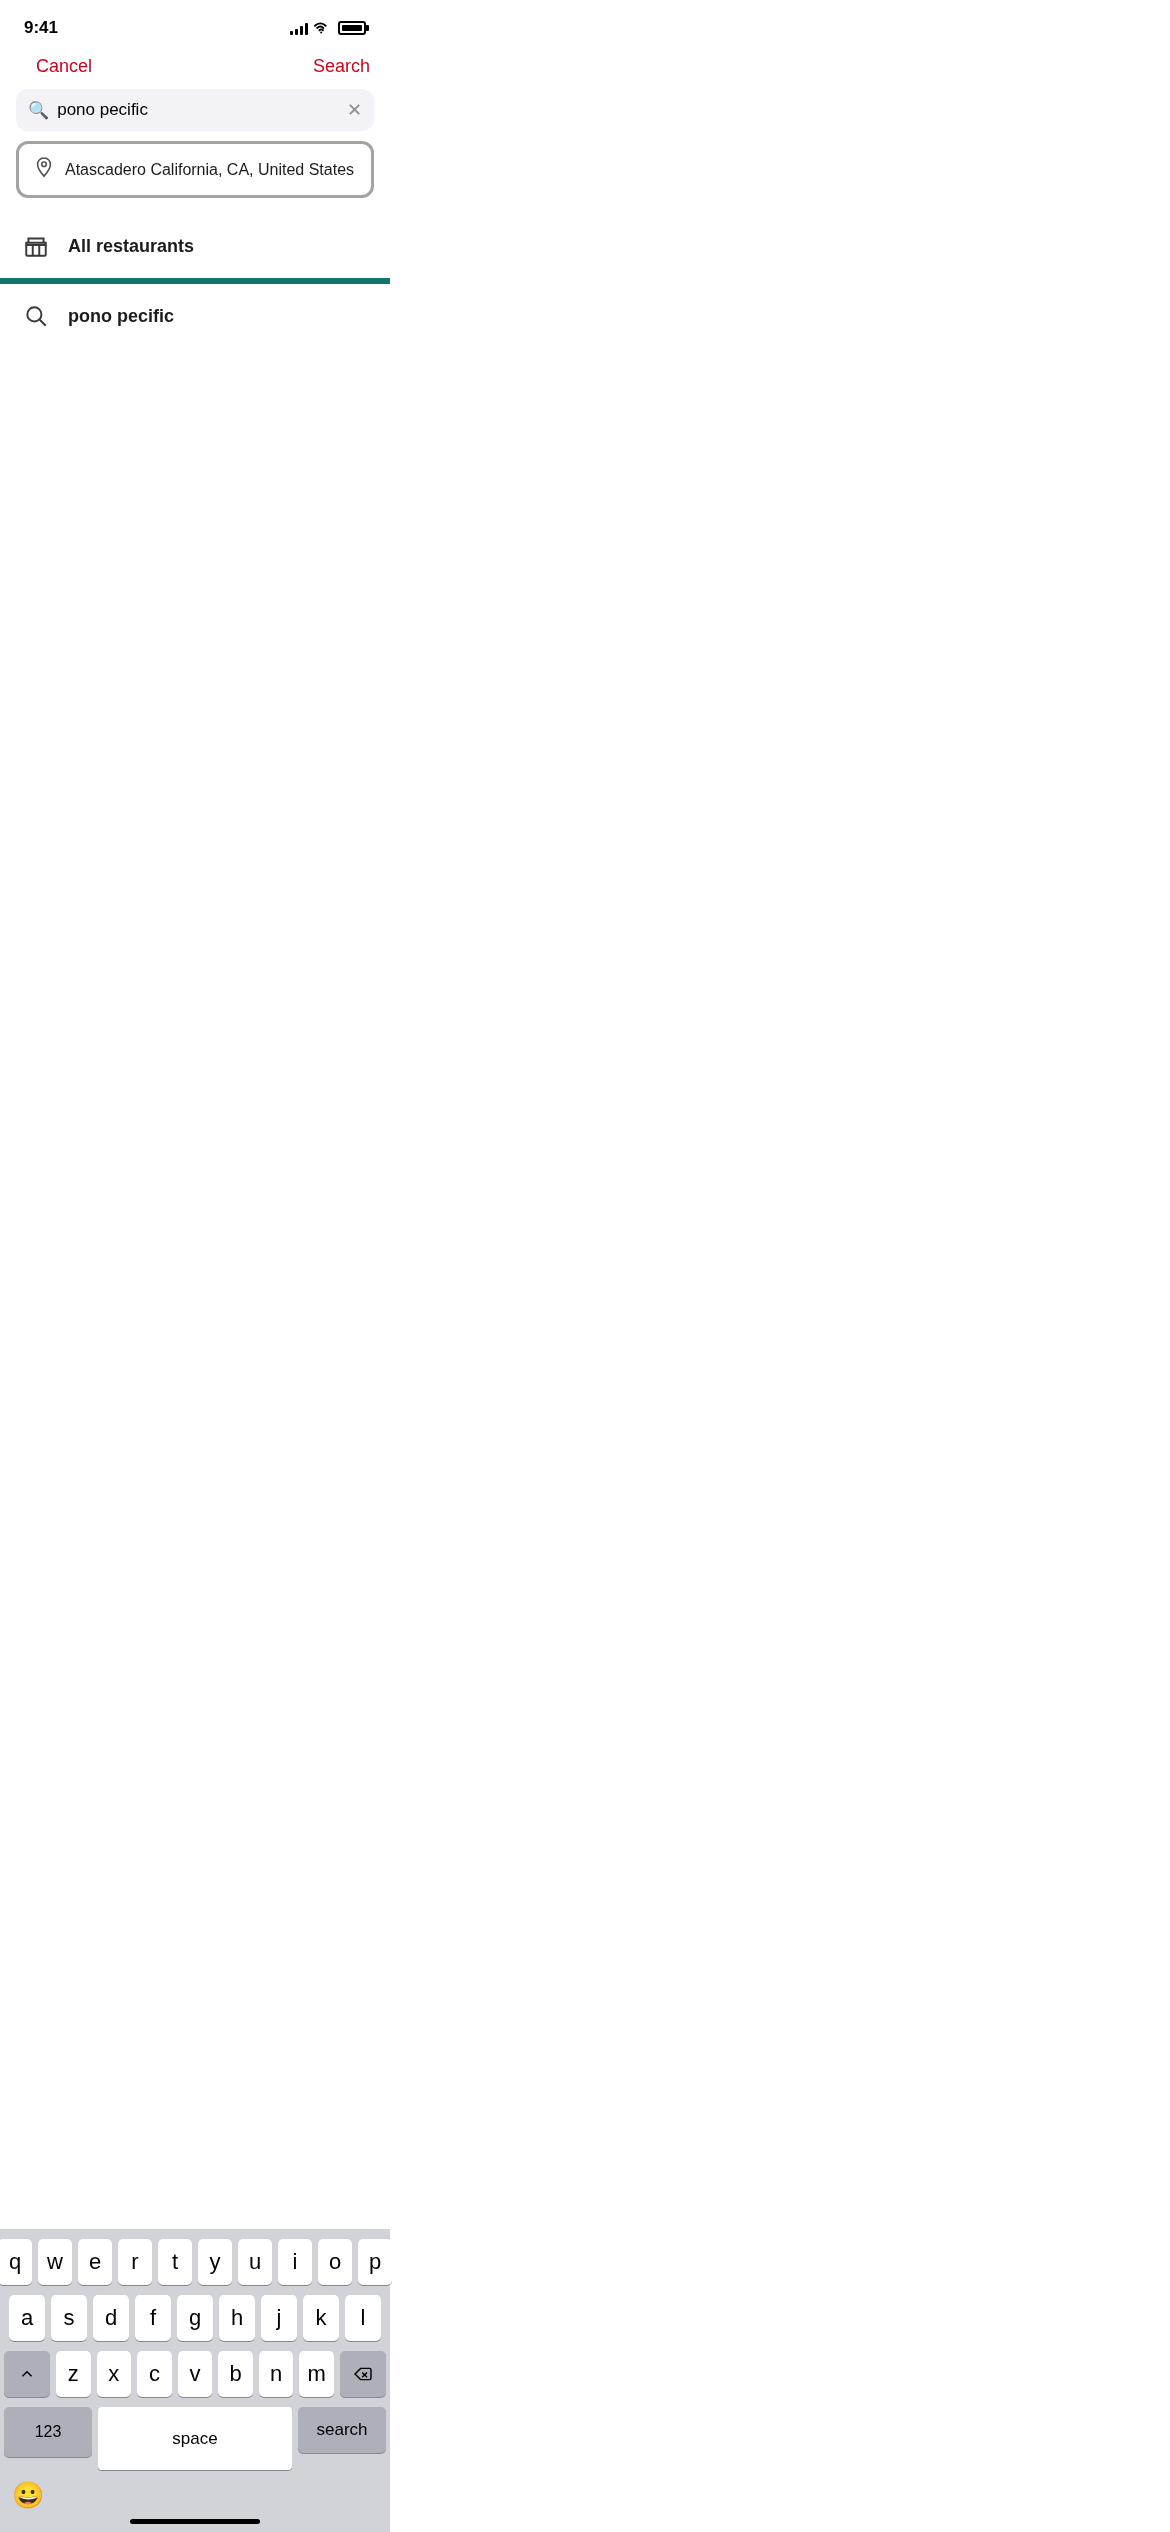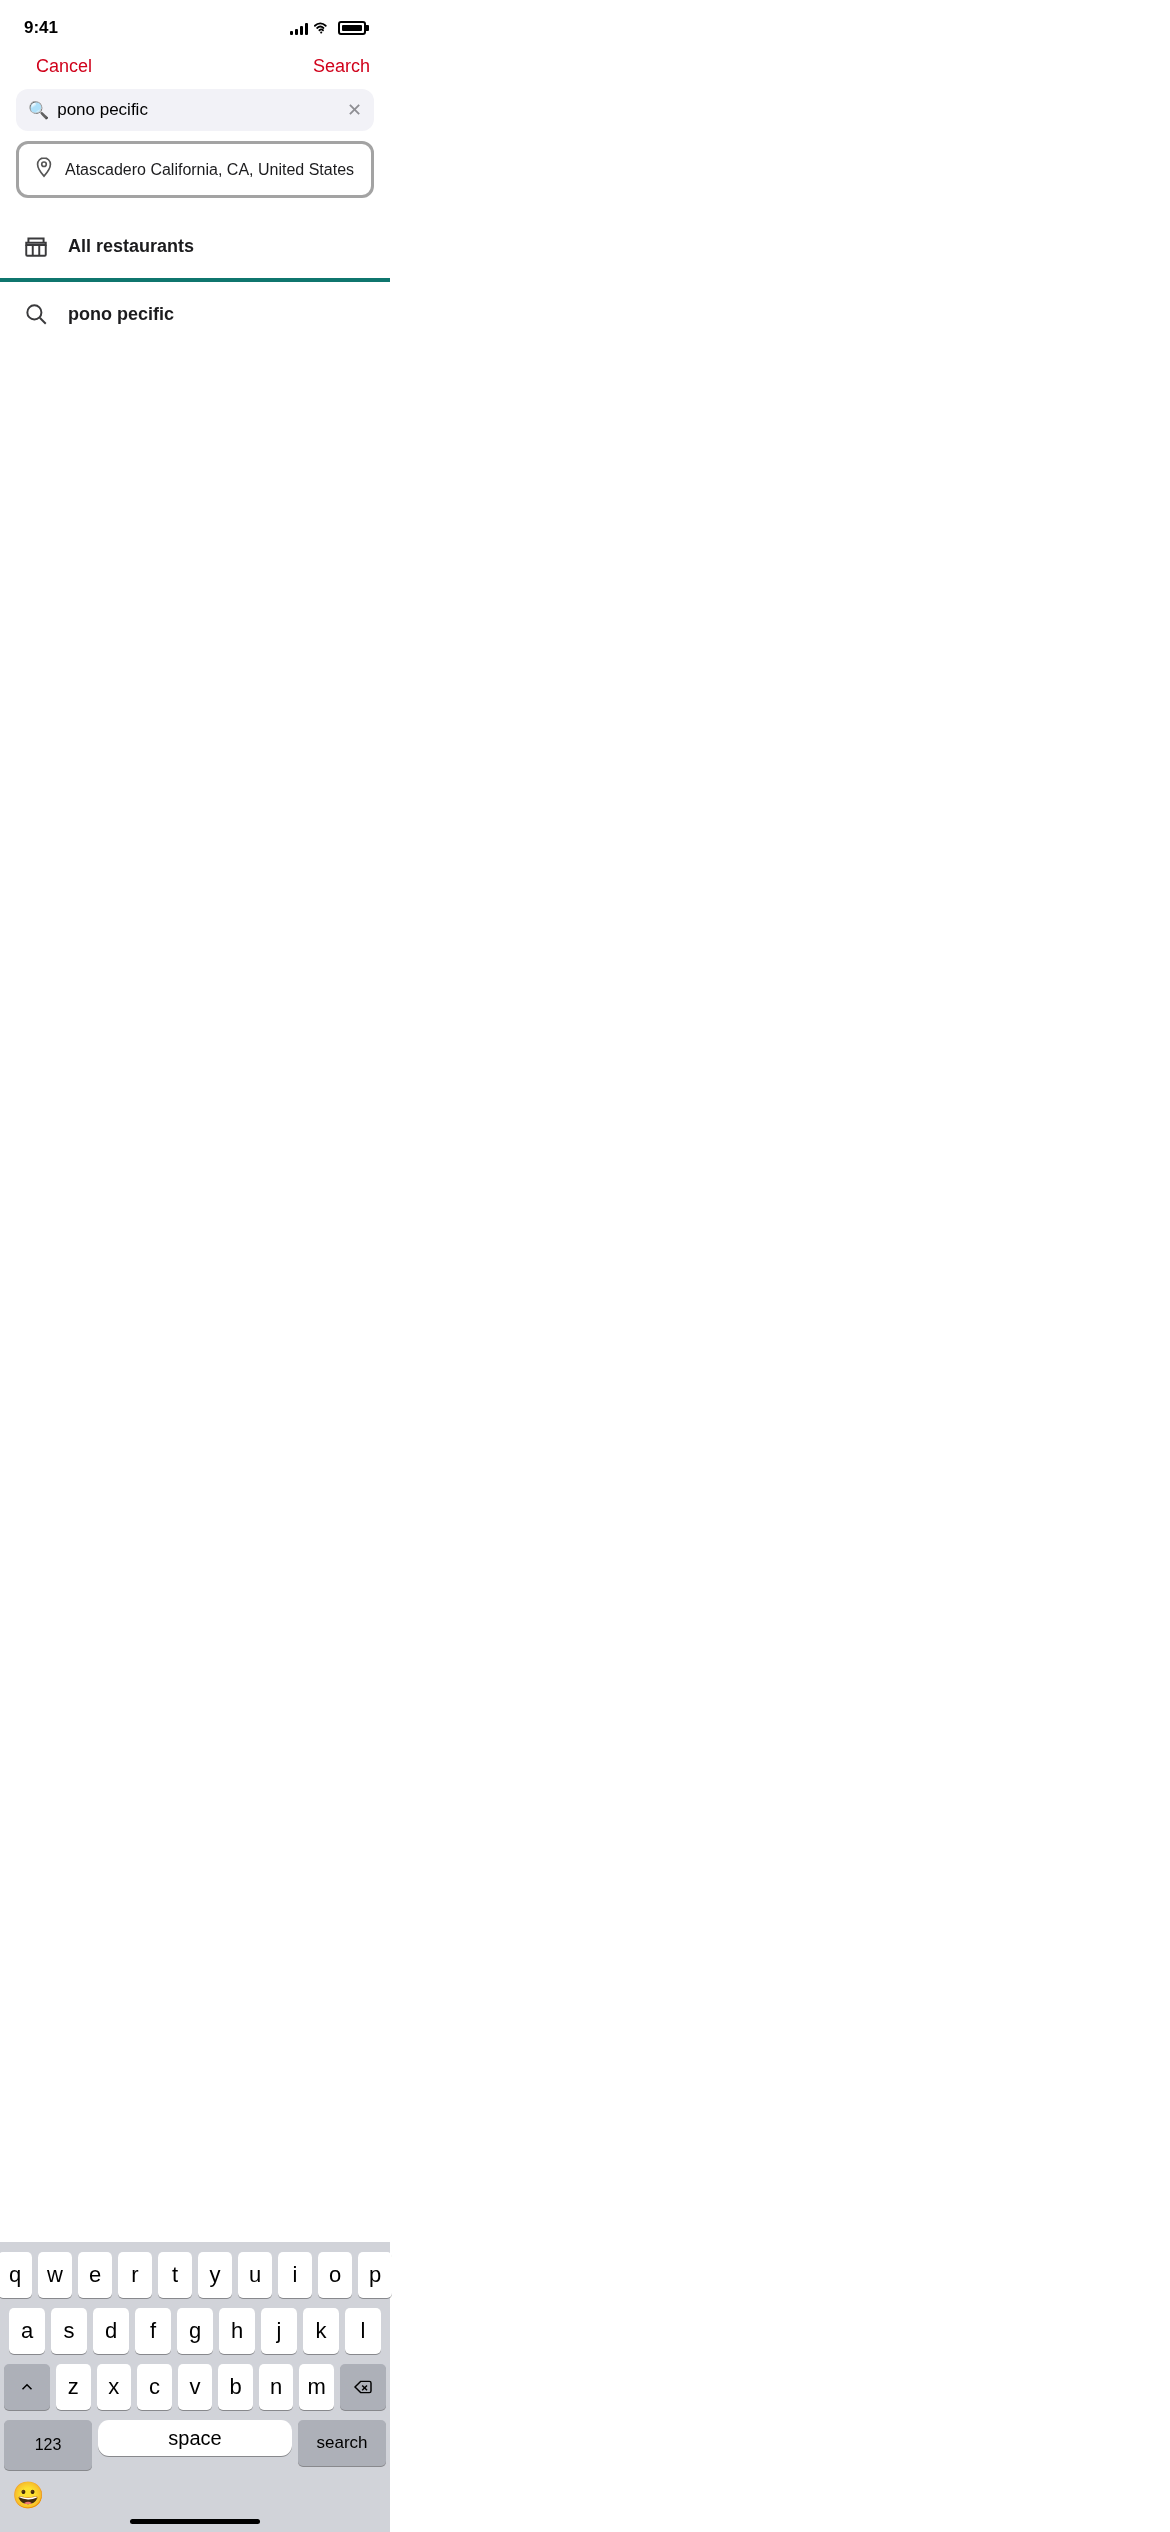--- a/index.html
+++ b/index.html
@@ -154,21 +154,21 @@
       padding: 0;
     }
     .suggestion-item {
       display: flex;
       align-items: center;
       padding: 16px 20px;
       gap: 16px;
       cursor: pointer;
     }
     .suggestion-item:not(:last-child) {
-      border-bottom: 4px solid #0f766e;
+      border-bottom: 6px solid #0f766e;
     }
     .suggestion-icon {
       width: 32px;
       height: 32px;
       flex-shrink: 0;
       display: flex;
       align-items: center;
       justify-content: center;
       color: #3a3a3c;
     }
@@ -247,25 +247,25 @@
       height: 50px;
       width: 88px;
       display: flex;
       align-items: center;
       justify-content: center;
       box-shadow: 0 1px 0 rgba(0,0,0,0.35);
       cursor: pointer;
     }
     .kb-space {
       background: #fff;
-      border-radius: 11px;
-      font-size: 20px;
+      border-radius: 4px;
+      font-size: 17px;
       font-weight: 400;
       color: #000;
-      height: 36px;
+      height: 63px;
       flex: 1;
       display: flex;
       align-items: center;
       justify-content: center;
       box-shadow: 0 1px 0 rgba(0,0,0,0.35);
       cursor: pointer;
     }
     .kb-search-btn {
       background: #adb0b8;
       border-radius: 5px;

